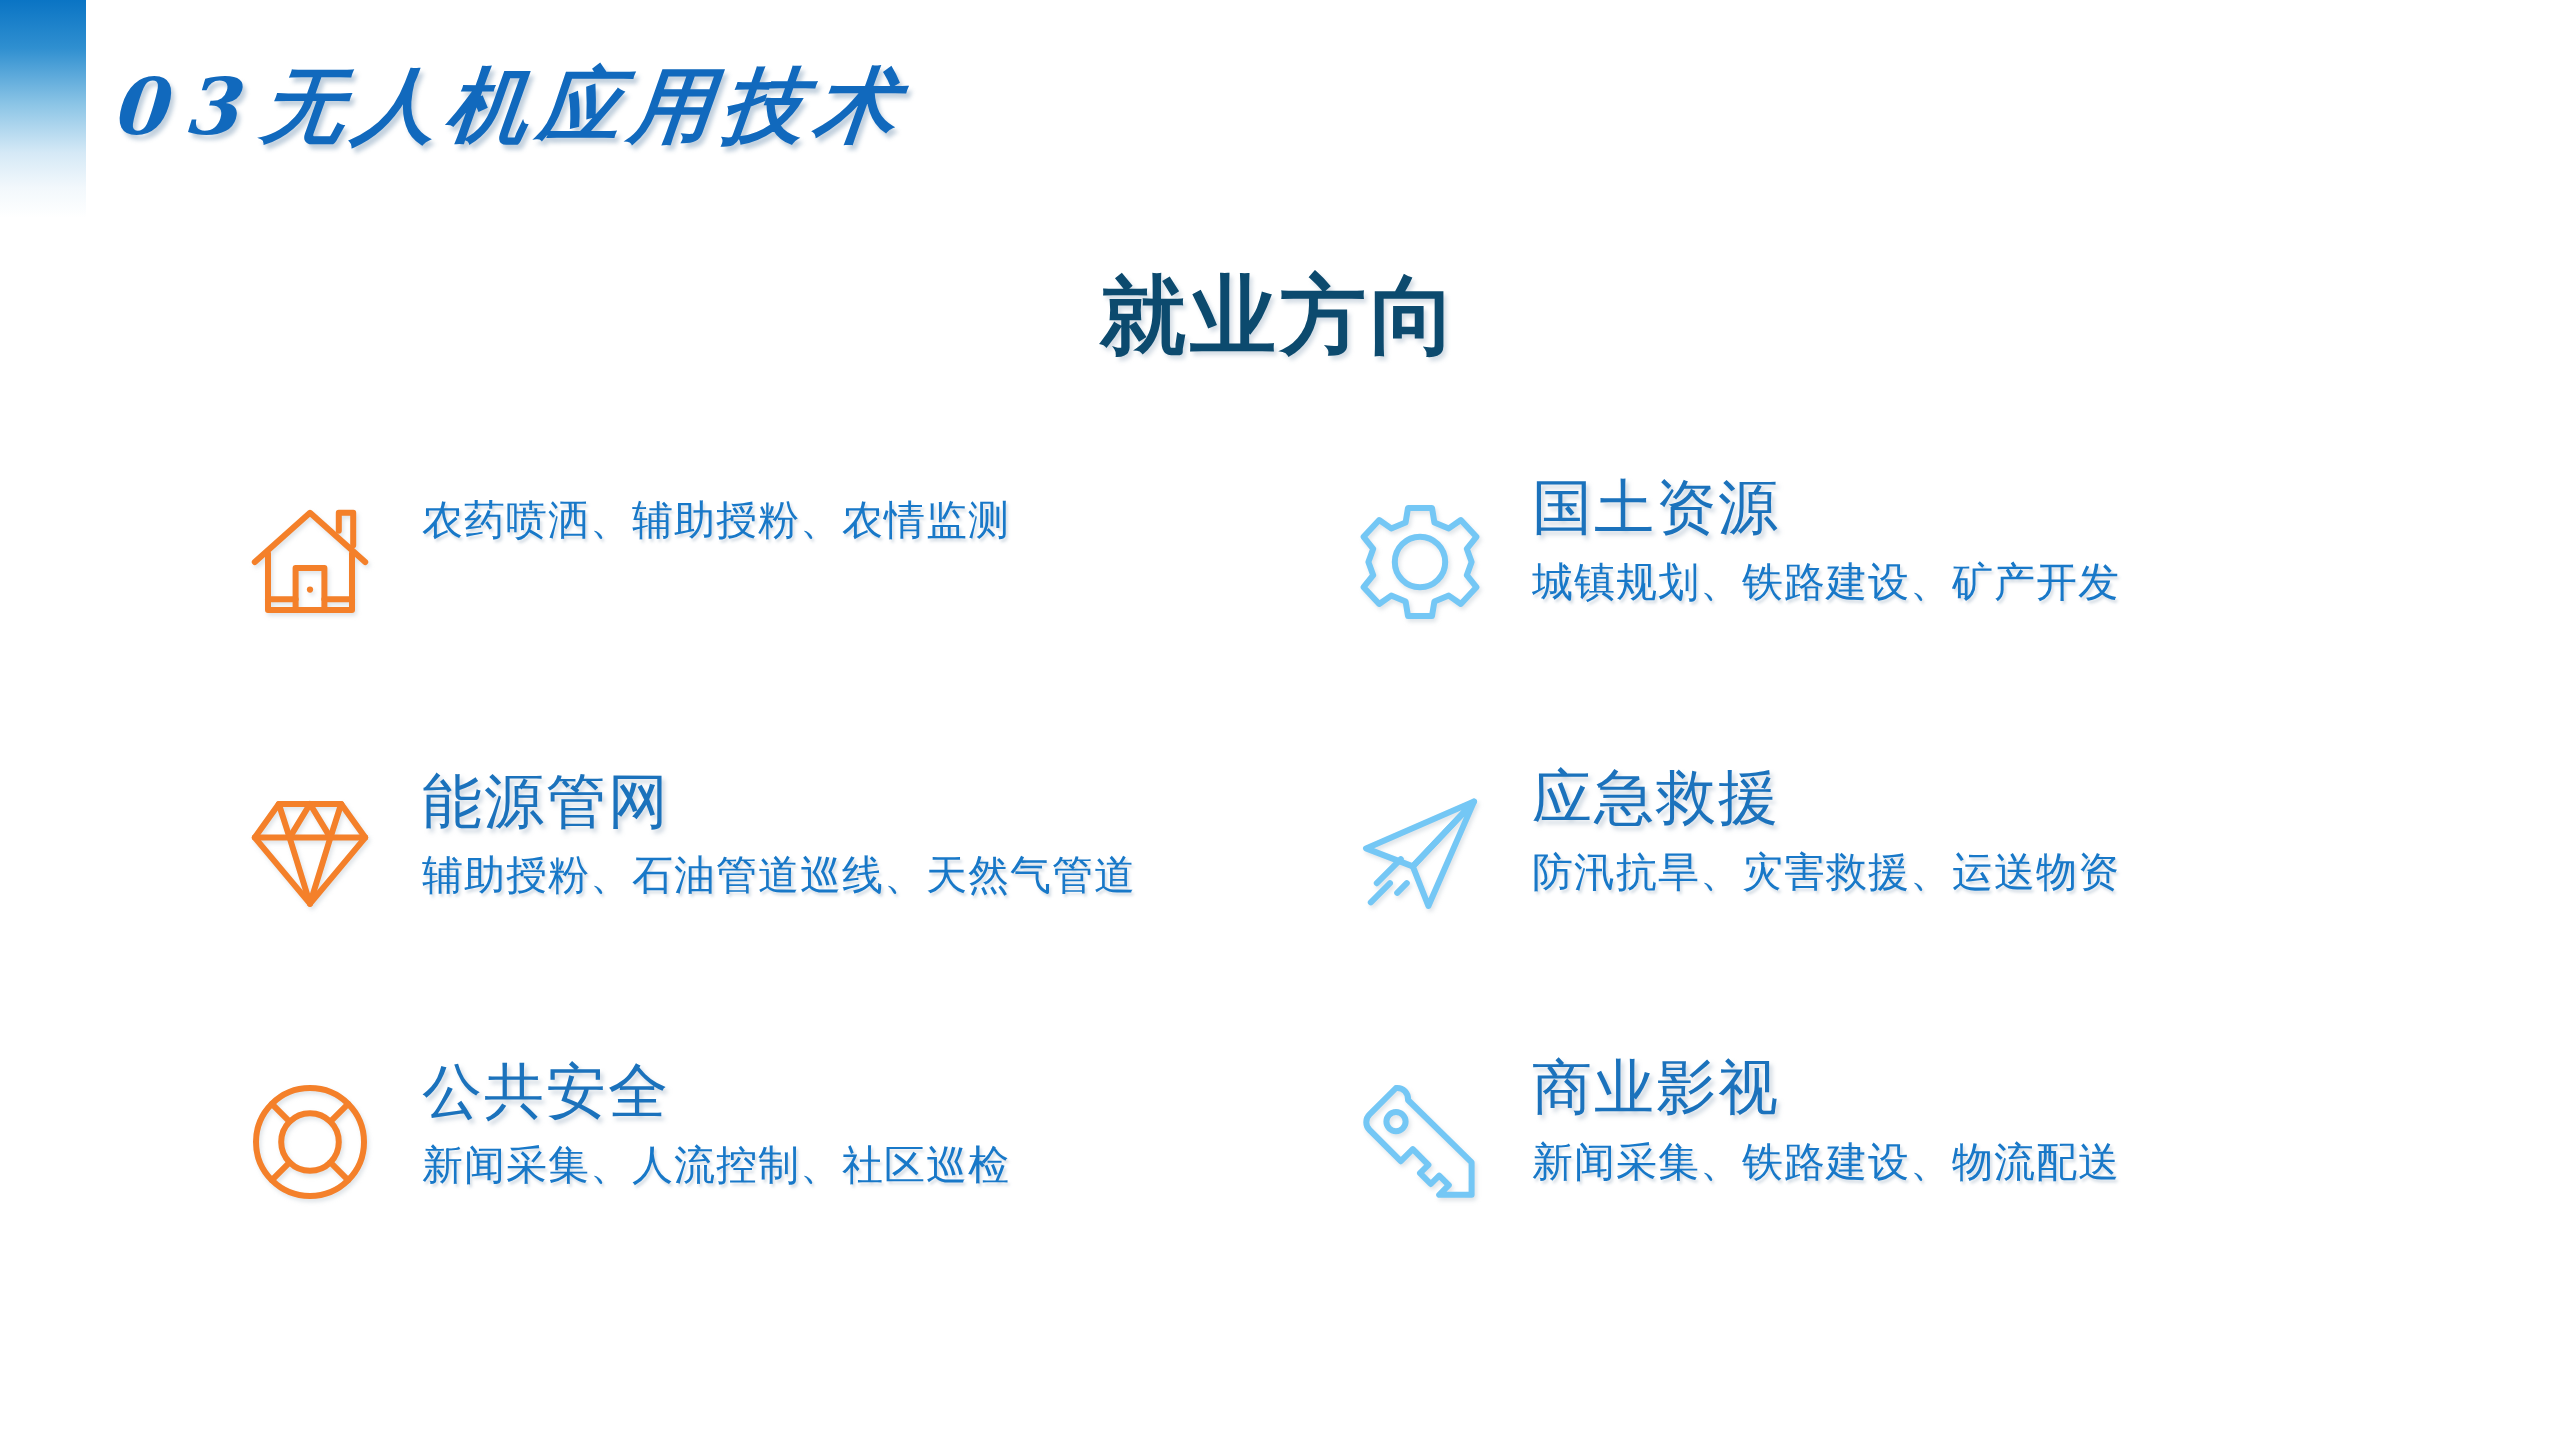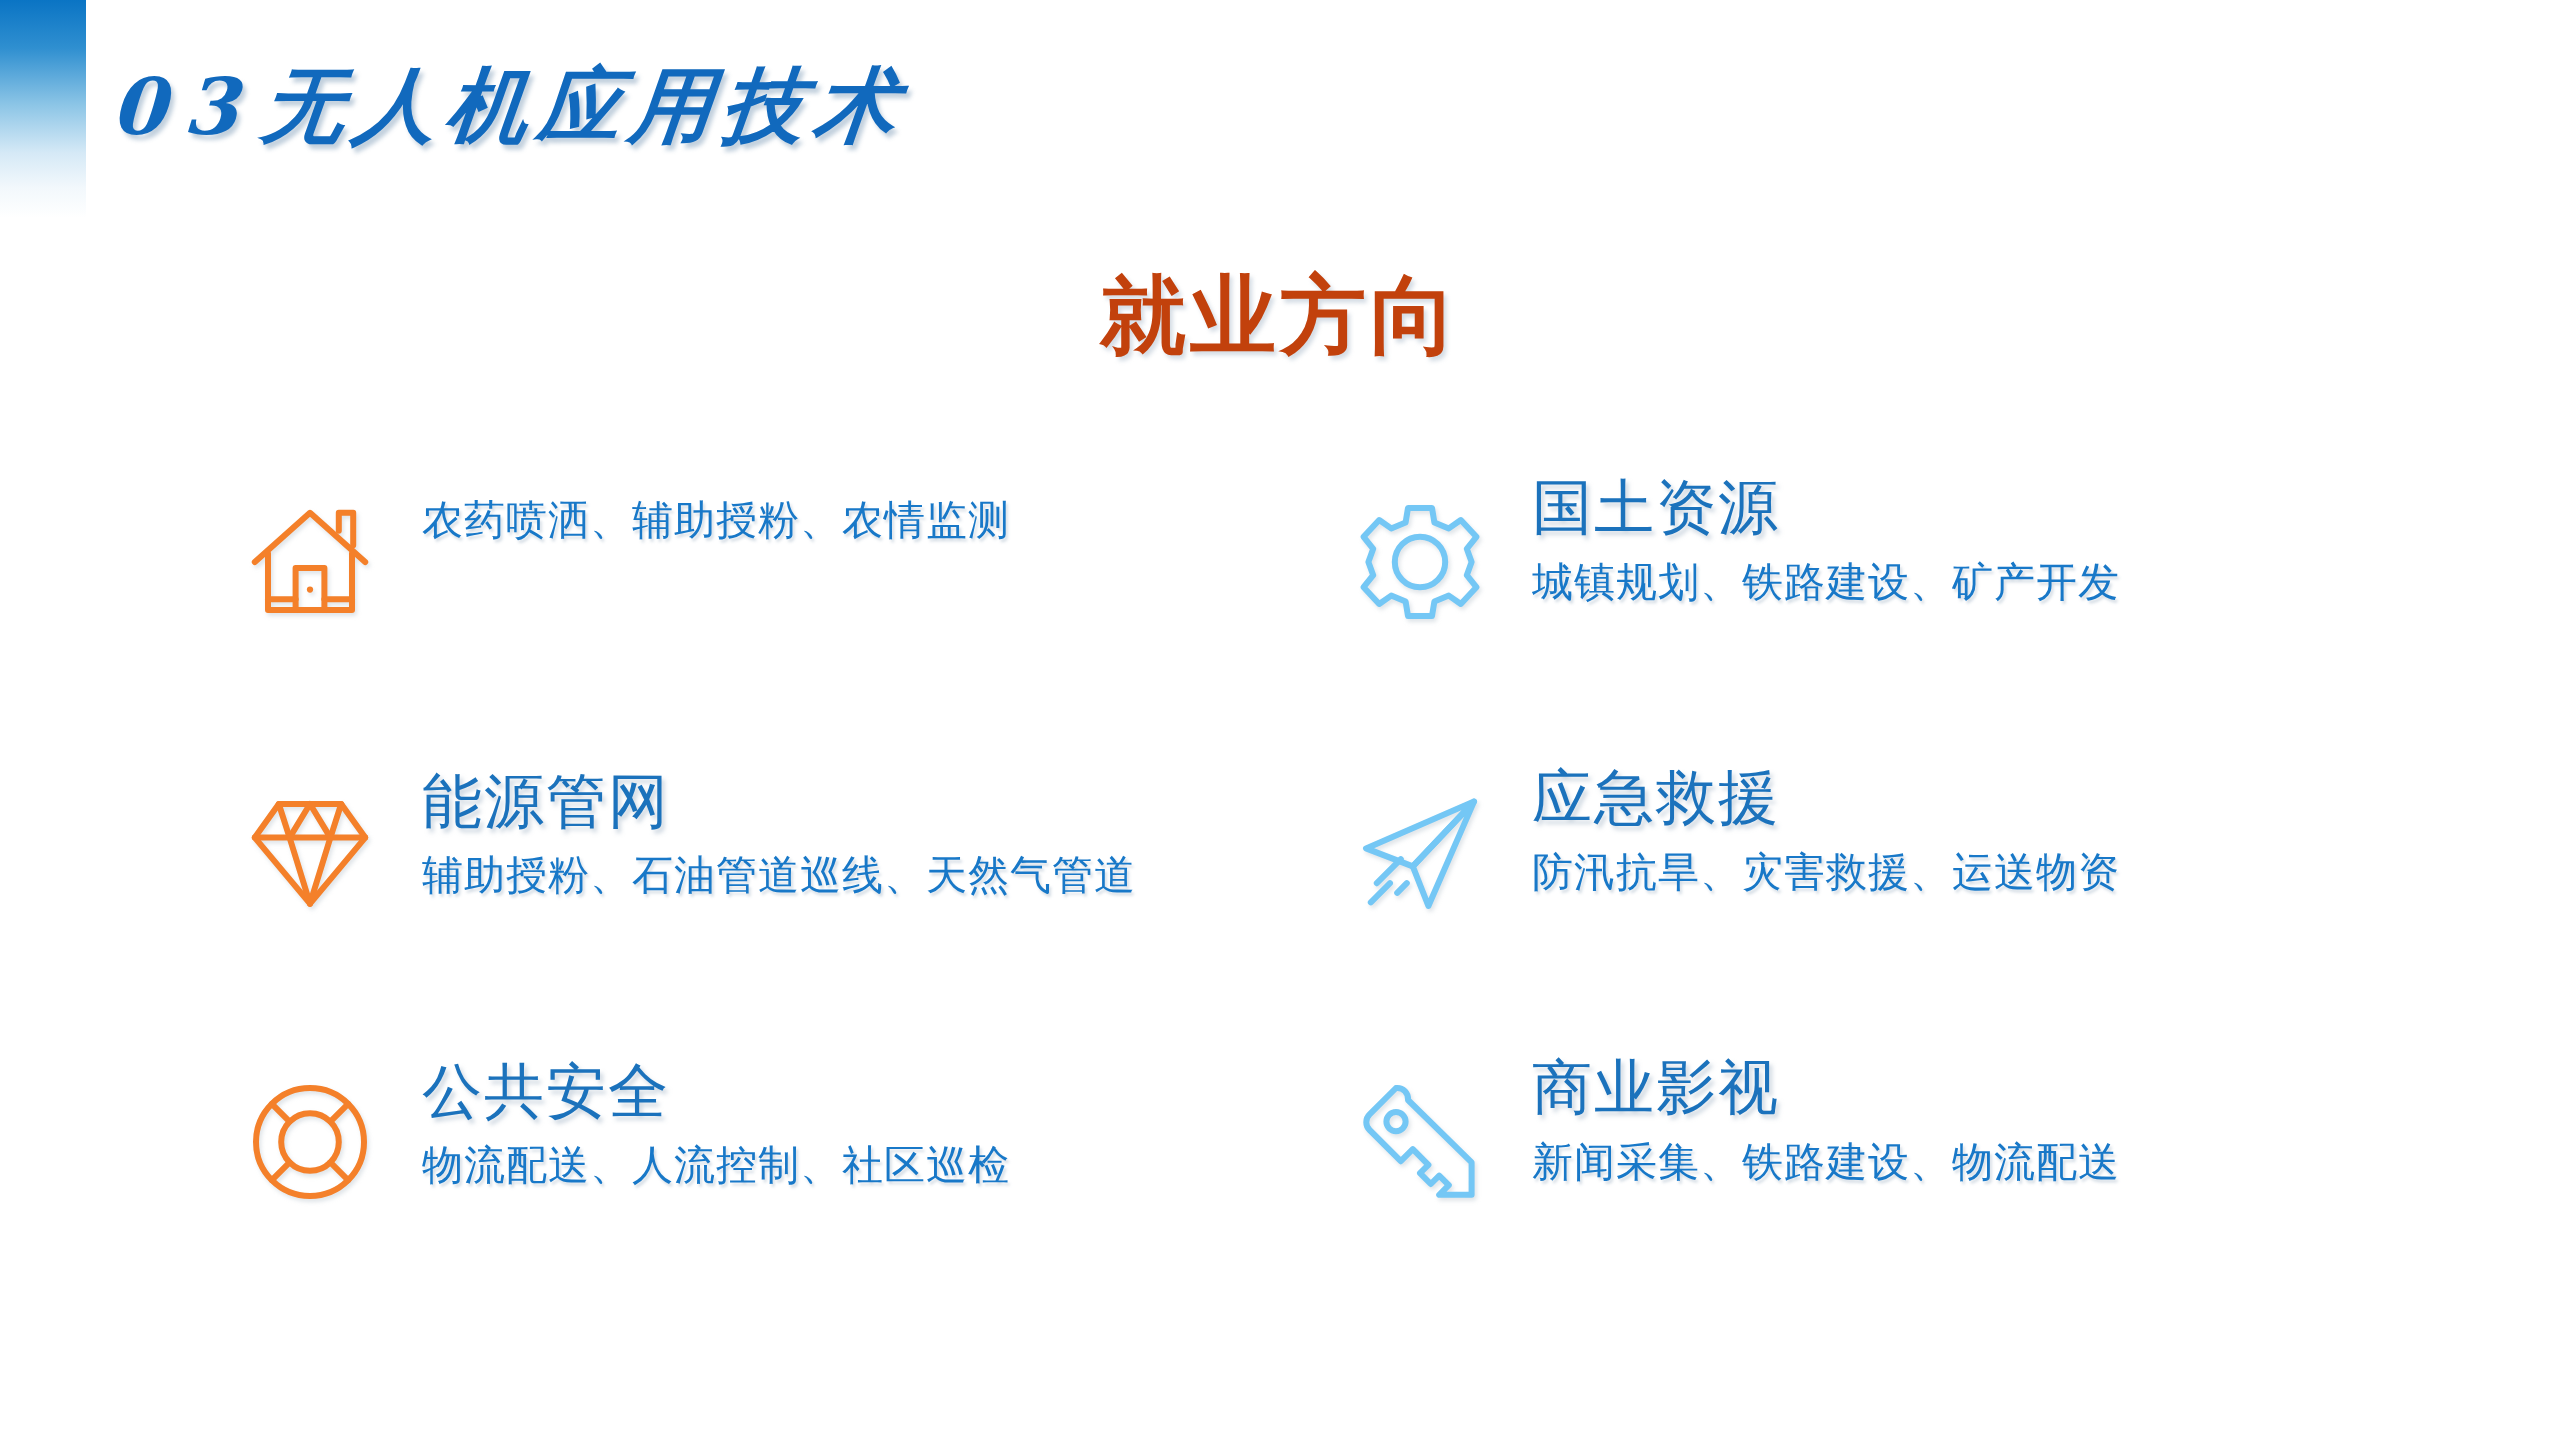--- a/index.html
+++ b/index.html
@@ -47,21 +47,21 @@
 
   
   .main-heading {
     position: absolute;
     left: 0;
     right: 0;
     top: 258px;
     text-align: center;
     font-size: 86px;
     font-weight: 700;
-    color: #c2410c;
+    color: #0c4a6e;
     letter-spacing: 4px;
     text-shadow: 3px 4px 4px rgba(150,170,190,0.40);
   }
 
   
   .grid {
     position: absolute;
     left: 0;
     top: 480px;
     width: 2560px;
@@ -169,21 +169,21 @@
           <circle cx="50" cy="50" r="45"></circle>
           <circle cx="50" cy="50" r="24"></circle>
           <path d="M18.2 18.2 L33 33"></path>
           <path d="M81.8 18.2 L67 33"></path>
           <path d="M18.2 81.8 L33 67"></path>
           <path d="M81.8 81.8 L67 67"></path>
         </svg>
       </div>
       <div class="item-text">
         <div class="item-title">公共安全</div>
-        <div class="item-desc">物流配送、人流控制、社区巡检</div>
+        <div class="item-desc">新闻采集、人流控制、社区巡检</div>
       </div>
     </div>
 
   </div>
 
   <div class="column right">
 
     <div class="item">
       <div class="item-icon">
         <svg viewBox="0 0 100 100" fill="none" stroke="#74c7f5" stroke-width="5" stroke-linecap="round" stroke-linejoin="round">

